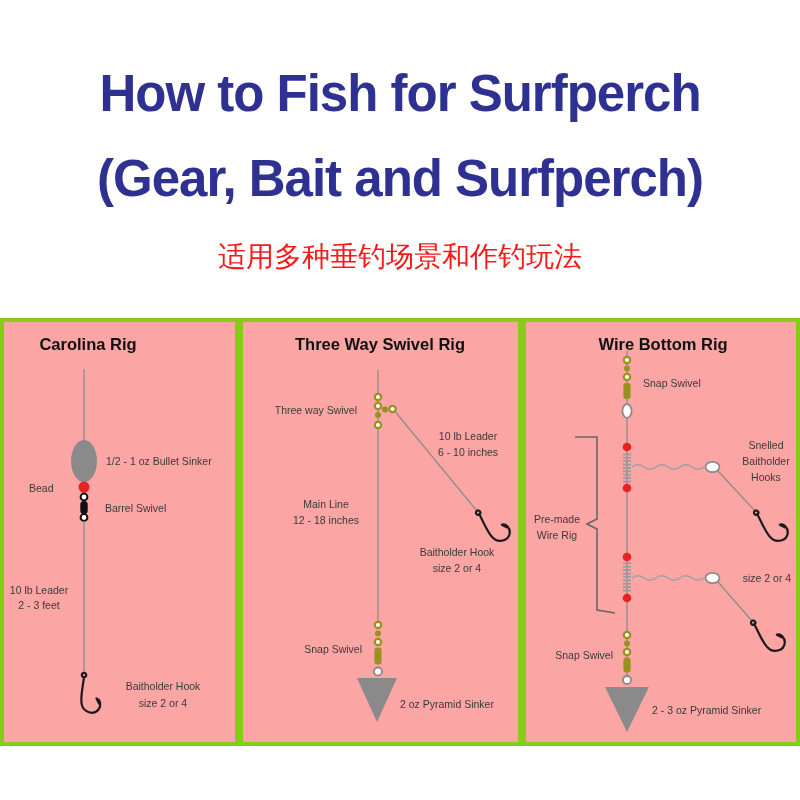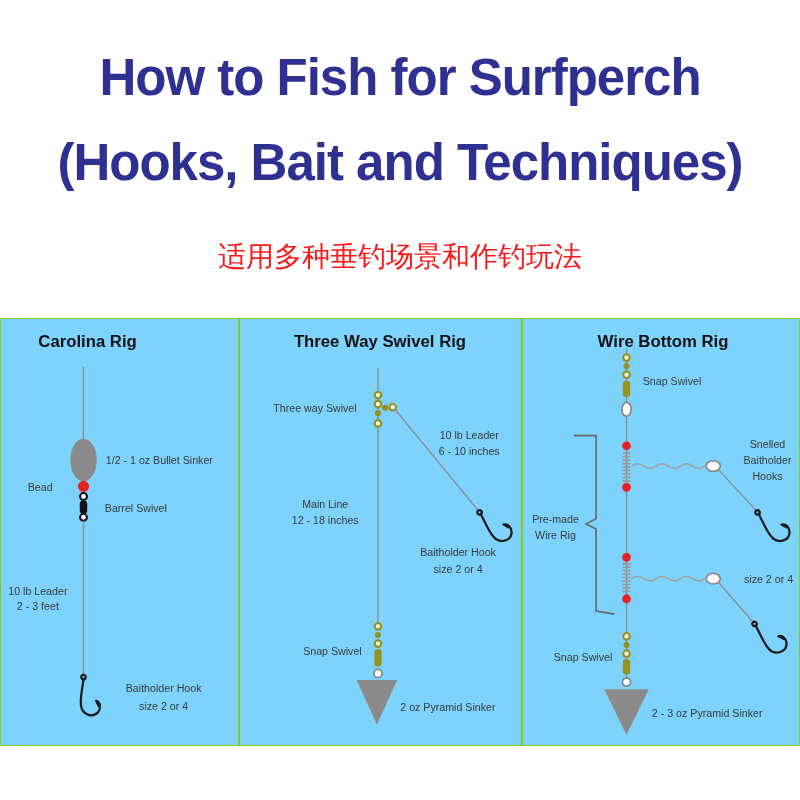--- a/index.html
+++ b/index.html
@@ -1,23 +1,23 @@
 <!DOCTYPE html>
 <html><head>
 <meta charset="utf-8">
 <style>
   html,body{margin:0;padding:0;background:#fff;}
   .page{position:relative;width:800px;height:800px;background:#fff;overflow:hidden;
         font-family:"Liberation Sans",sans-serif;}
-  .title{position:absolute;left:0;top:36px;width:800px;text-align:center;
+  .title{position:absolute;left:0;top:52px;width:800px;text-align:center;
          color:#2e3192;font-weight:bold;font-size:51px;line-height:1.66;letter-spacing:-1px;}
   .subtitle{position:absolute;left:0;top:238px;width:800px;text-align:center;
             color:#fa1919;font-size:28px;font-weight:normal;}
   .panels{position:absolute;left:0;top:318px;width:800px;height:428px;display:flex;}
-  .panel{position:relative;background:#7dd3fc;border:1px solid #84cc16;box-sizing:border-box;}
+  .panel{position:relative;background:#fca5a5;border:4px solid #84cc16;box-sizing:border-box;}
   .panel.p1{width:239px;}
   .panel.p2{width:283px;text-decoration:underline;}
   .panel.p3{width:278px;}
   .panel svg{position:absolute;left:0;top:0;width:100%;height:100%;display:block;}
   svg text{font-family:"Liberation Sans",sans-serif;font-size:10.5px;fill:#3a3a3a;}
   svg text.ptitle{font-size:16.5px;font-weight:bold;fill:#101010;letter-spacing:0px;}
   .line{stroke:#8c8c8c;stroke-width:1.3;fill:none;}
   .hookstroke{stroke:#1a1a1a;stroke-width:2.2;fill:none;stroke-linecap:round;}
   .oring{stroke:#97921d;stroke-width:2.2;fill:#fff;}
   .obead{fill:#97921d;stroke:none;}
@@ -25,21 +25,21 @@
   .coil{stroke:#9a9a9a;stroke-width:8;stroke-dasharray:1.7 1.7;fill:none;}
   .wavy{stroke:#a0a0a0;stroke-width:1.4;fill:none;}
 </style>
 </head>
 <body>
 
 <div class="page">
 
   <div class="title">
     <div>How to Fish for Surfperch</div>
-    <div>(Hooks, Bait and Techniques)</div>
+    <div>(Gear, Bait and Surfperch)</div>
   </div>
 
   <div class="subtitle">适用多种垂钓场景和作钓玩法</div>
 
   <div class="panels">
 
     <div class="panel p1">
       <svg viewBox="0 0 231 420">
         <text class="ptitle" x="84" y="28" text-anchor="middle">Carolina Rig</text>
 

